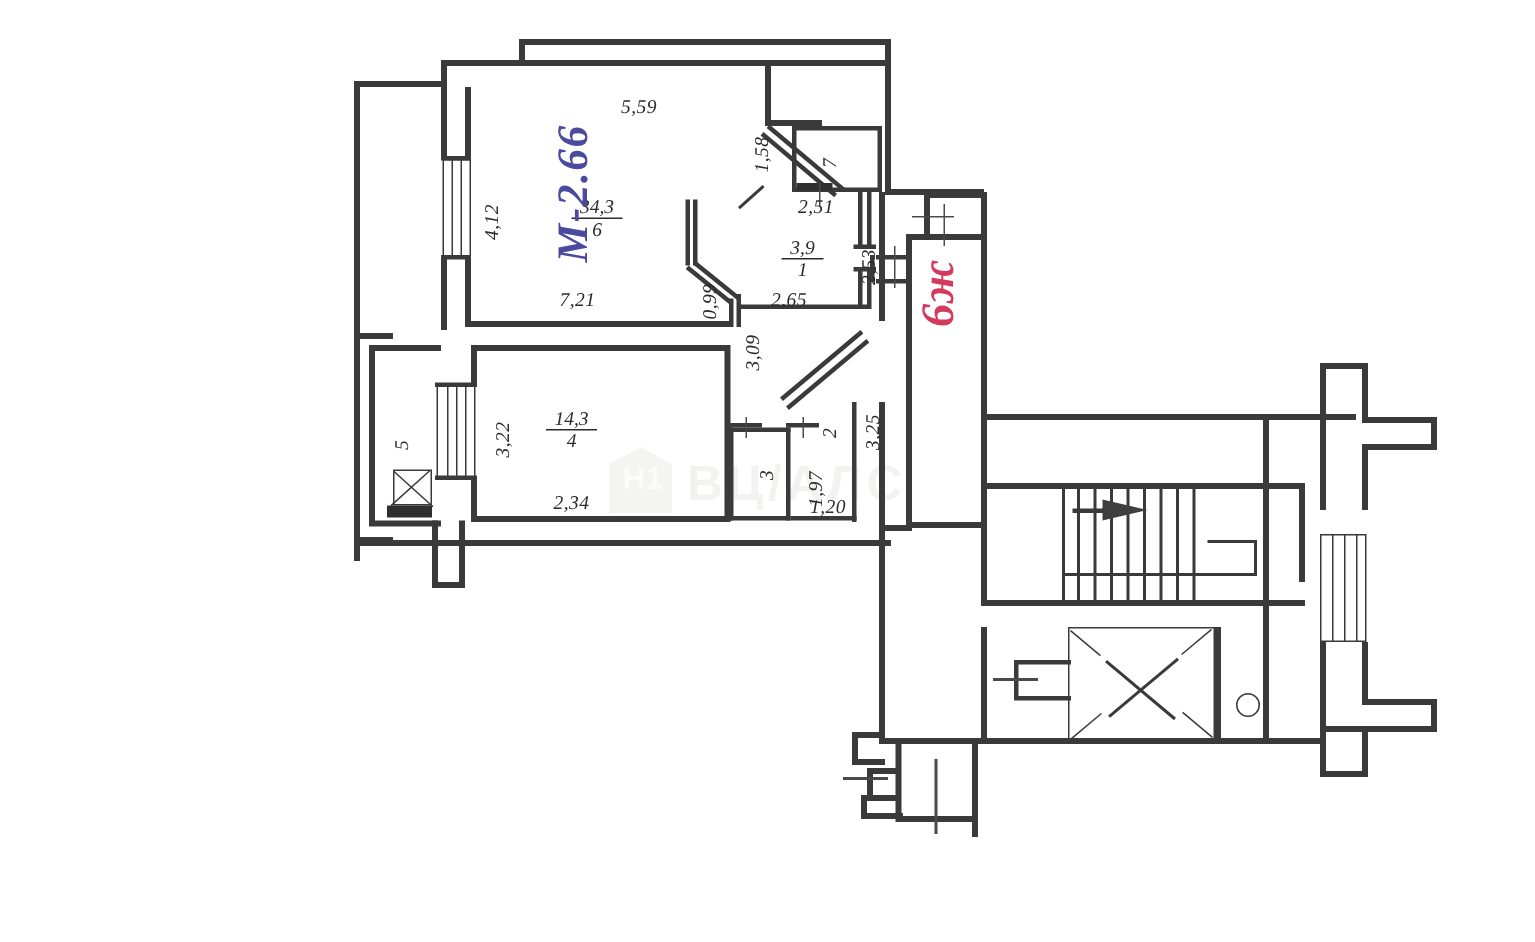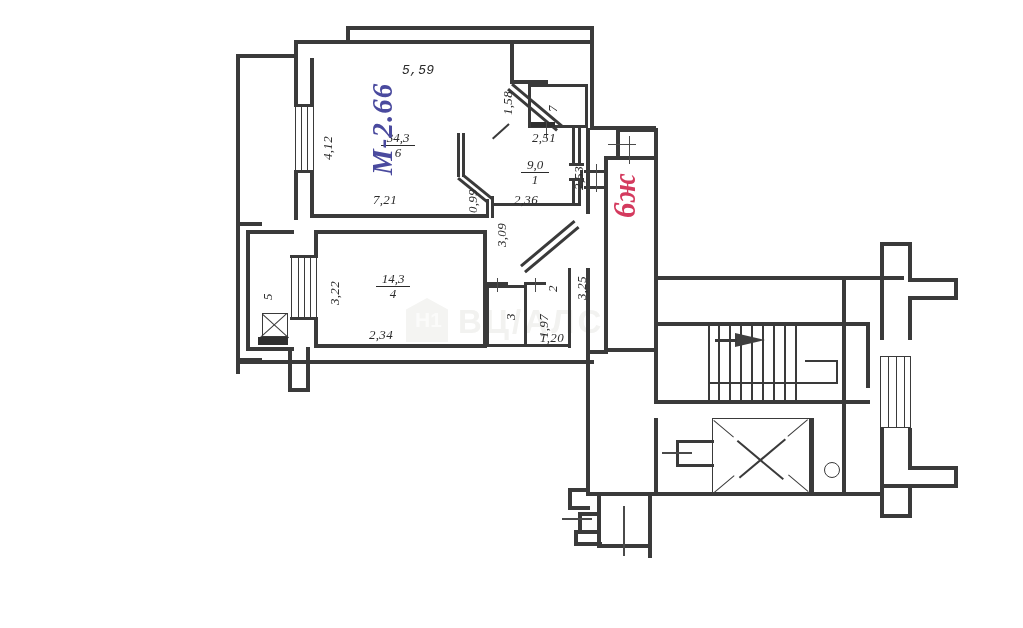--- a/index.html
+++ b/index.html
@@ -230,48 +230,48 @@
   <div class="w" style="left:306px;top:347px;width:3.5px;height:44px;"></div>
   <div class="w" style="left:288px;top:388px;width:22px;height:3.5px;"></div>
   <div class="w" style="left:306px;top:360px;width:288px;height:3.5px;"></div>
   <div class="w" style="left:236px;top:362px;width:3.5px;height:12px;"></div>
 
   <div class="w" style="left:346px;top:26px;width:3.5px;height:16px;"></div>
   <div class="w" style="left:346px;top:26px;width:248px;height:3.5px;"></div>
   <div class="w" style="left:590px;top:26px;width:3.5px;height:104px;"></div>
   <div class="w" style="left:590px;top:126px;width:66px;height:3.5px;"></div>
 
-  <div class="dim" style="left:402px;top:63px;font-family:Liberation Mono, monospace;">5,59</div>
+  <div class="dim" style="left:414px;top:63px;">5,59</div>
   <div class="dim" style="left:373px;top:192px;">7,21</div>
   <div class="dim rot90" style="left:320px;top:160px;">4,12</div>
   <div class="dim rot90" style="left:500px;top:115px;">1,58</div>
   <div class="dim" style="left:532px;top:130px;">2,51</div>
   <div class="dim rot90" style="left:571px;top:190px;">2,53</div>
-  <div class="dim" style="left:514px;top:192px;">2,36</div>
+  <div class="dim" style="left:514px;top:192px;">2,65</div>
   <div class="dim rot90" style="left:465px;top:213px;">0,99</div>
   <div class="dim rot90" style="left:494px;top:247px;">3,09</div>
   <div class="dim rot90" style="left:327px;top:305px;">3,22</div>
   <div class="dim" style="left:369px;top:327px;">2,34</div>
   <div class="dim rot90" style="left:574px;top:300px;">3,25</div>
   <div class="dim rot90" style="left:536px;top:338px;">1,97</div>
   <div class="dim" style="left:540px;top:330px;">1,20</div>
 
   <div class="frac" style="left:381px;top:131px;width:34px;">
     <span class="a">34,3</span>
     <span class="bar"></span>
     <span class="b">6</span>
   </div>
 
   <div class="frac" style="left:521px;top:158px;width:28px;">
-    <span class="a">9,0</span>
+    <span class="a">3,9</span>
     <span class="bar"></span>
     <span class="b">1</span>
   </div>
 
-  <div class="frac" style="left:376px;top:272px;width:34px;font-style:italic;">
+  <div class="frac" style="left:364px;top:272px;width:34px;font-style:italic;">
     <span class="a">14,3</span>
     <span class="bar"></span>
     <span class="b">4</span>
   </div>
 
   <div class="num rot90" style="left:503px;top:320px;">3</div>
   <div class="num rot90" style="left:545px;top:292px;">2</div>
   <div class="num rot90" style="left:260px;top:300px;">5</div>
   <div class="num rot90" style="left:545px;top:112px;">7</div>
 

